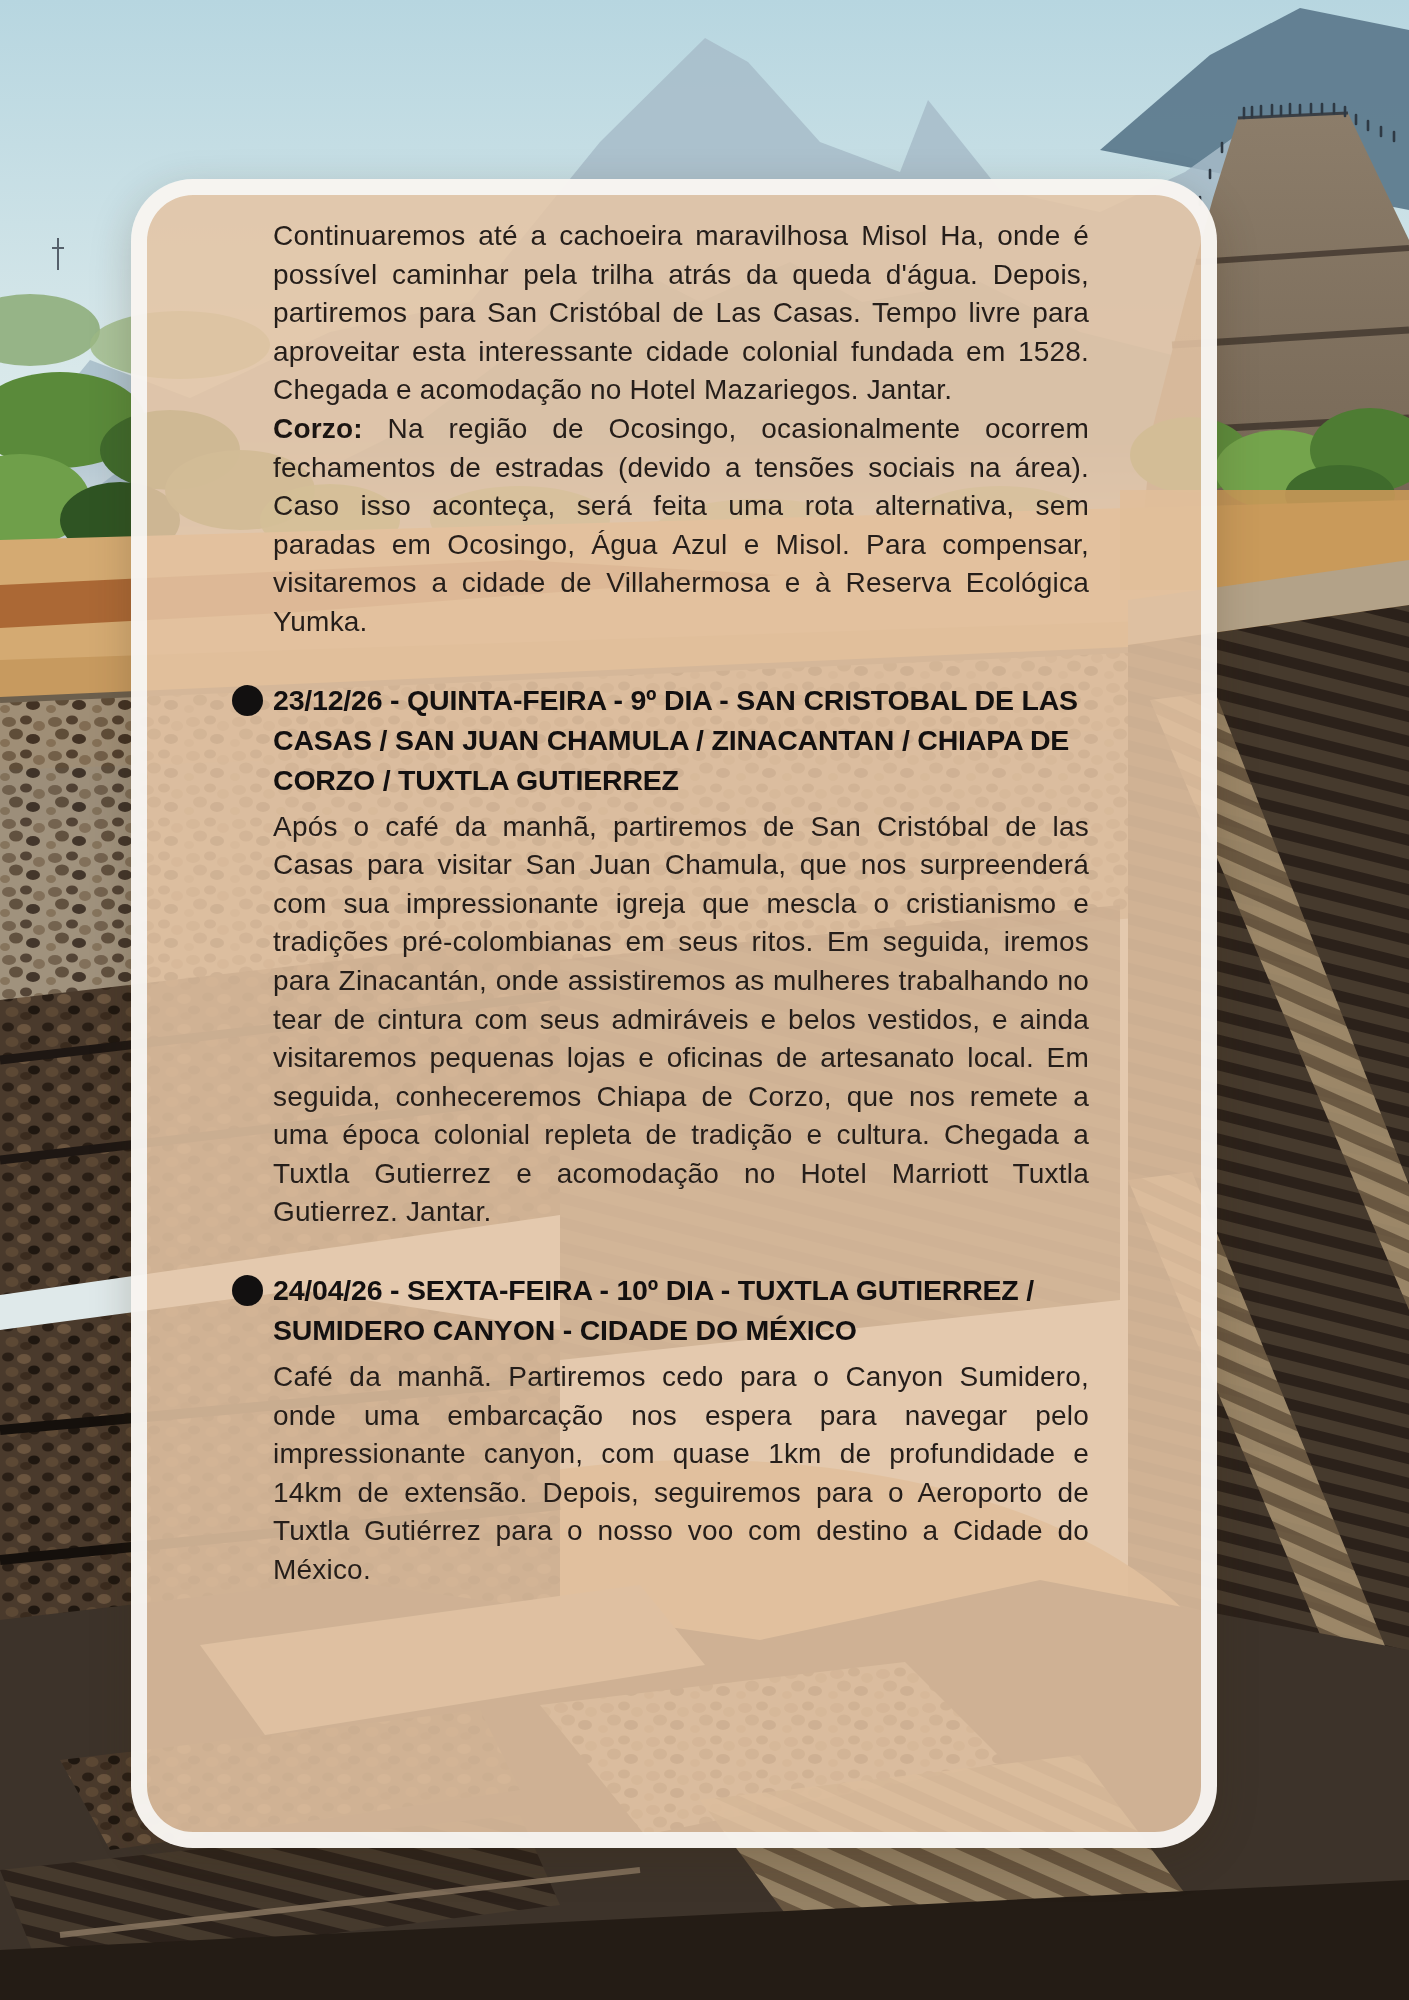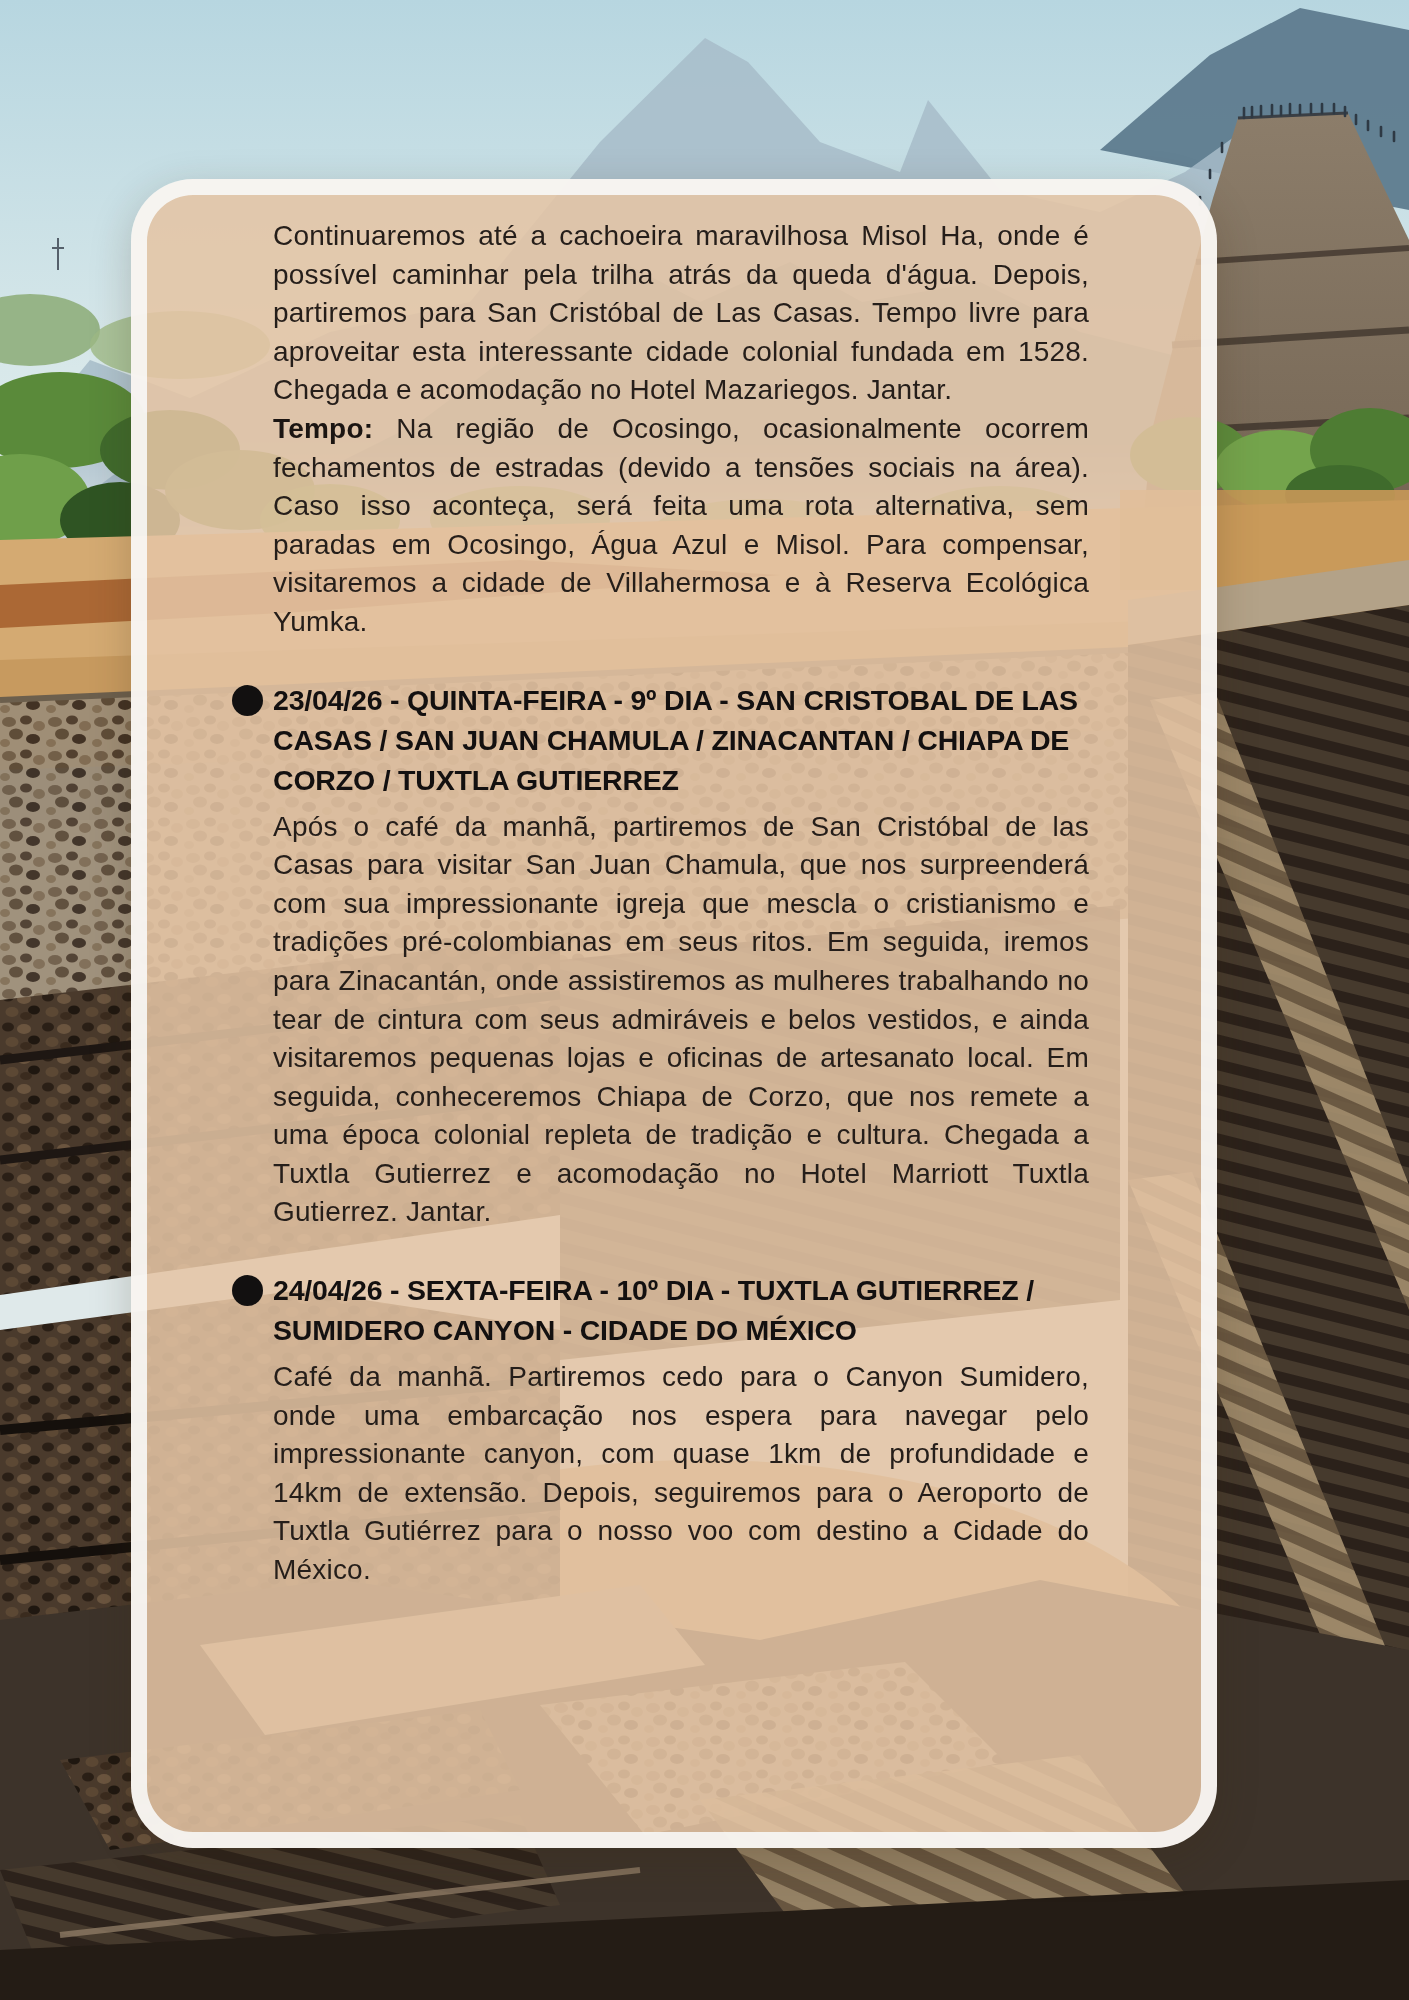--- a/index.html
+++ b/index.html
@@ -218,27 +218,27 @@
   </svg>
 
   <div class="card">
     <div class="card-content">
 
       <p class="body-text">
         <span>Continuaremos até a cachoeira maravilhosa Misol Ha, onde é possível caminhar pela trilha atrás da queda d'água. Depois, partiremos para San Cristóbal de Las Casas. Tempo livre para aproveitar esta interessante cidade colonial fundada em 1528. Chegada e acomodação no Hotel Mazariegos. Jantar.</span>
       </p>
 
       <p class="body-text">
-        <span class="note-label">Tempo:</span><span> Na região de Ocosingo, ocasionalmente ocorrem fechamentos de estradas (devido a tensões sociais na área). Caso isso aconteça, será feita uma rota alternativa, sem paradas em Ocosingo, Água Azul e Misol. Para compensar, visitaremos a cidade de Villahermosa e à Reserva Ecológica Yumka.</span>
+        <span class="note-label">Corzo:</span><span> Na região de Ocosingo, ocasionalmente ocorrem fechamentos de estradas (devido a tensões sociais na área). Caso isso aconteça, será feita uma rota alternativa, sem paradas em Ocosingo, Água Azul e Misol. Para compensar, visitaremos a cidade de Villahermosa e à Reserva Ecológica Yumka.</span>
       </p>
 
       <div class="section">
         <div class="section-heading">
           <span class="bullet"></span>
-          <span class="heading-text">23/04/26 - QUINTA-FEIRA - 9º DIA - SAN CRISTOBAL DE LAS CASAS / SAN JUAN CHAMULA / ZINACANTAN / CHIAPA DE CORZO / TUXTLA GUTIERREZ</span>
+          <span class="heading-text">23/12/26 - QUINTA-FEIRA - 9º DIA - SAN CRISTOBAL DE LAS CASAS / SAN JUAN CHAMULA / ZINACANTAN / CHIAPA DE CORZO / TUXTLA GUTIERREZ</span>
         </div>
         <p class="body-text">Após o café da manhã, partiremos de San Cristóbal de las Casas para visitar San Juan Chamula, que nos surpreenderá com sua impressionante igreja que mescla o cristianismo e tradições pré-colombianas em seus ritos. Em seguida, iremos para Zinacantán, onde assistiremos as mulheres trabalhando no tear de cintura com seus admiráveis e belos vestidos, e ainda visitaremos pequenas lojas e oficinas de artesanato local. Em seguida, conheceremos Chiapa de Corzo, que nos remete a uma época colonial repleta de tradição e cultura. Chegada a Tuxtla Gutierrez e acomodação no Hotel Marriott Tuxtla Gutierrez. Jantar.</p>
       </div>
 
       <div class="section">
         <div class="section-heading">
           <span class="bullet"></span>
           <span class="heading-text">24/04/26 - SEXTA-FEIRA - 10º DIA - TUXTLA GUTIERREZ / SUMIDERO CANYON - CIDADE DO MÉXICO</span>
         </div>
         <p class="body-text">Café da manhã. Partiremos cedo para o Canyon Sumidero, onde uma embarcação nos espera para navegar pelo impressionante canyon, com quase 1km de profundidade e 14km de extensão. Depois, seguiremos para o Aeroporto de Tuxtla Gutiérrez para o nosso voo com destino a Cidade do México.</p>

